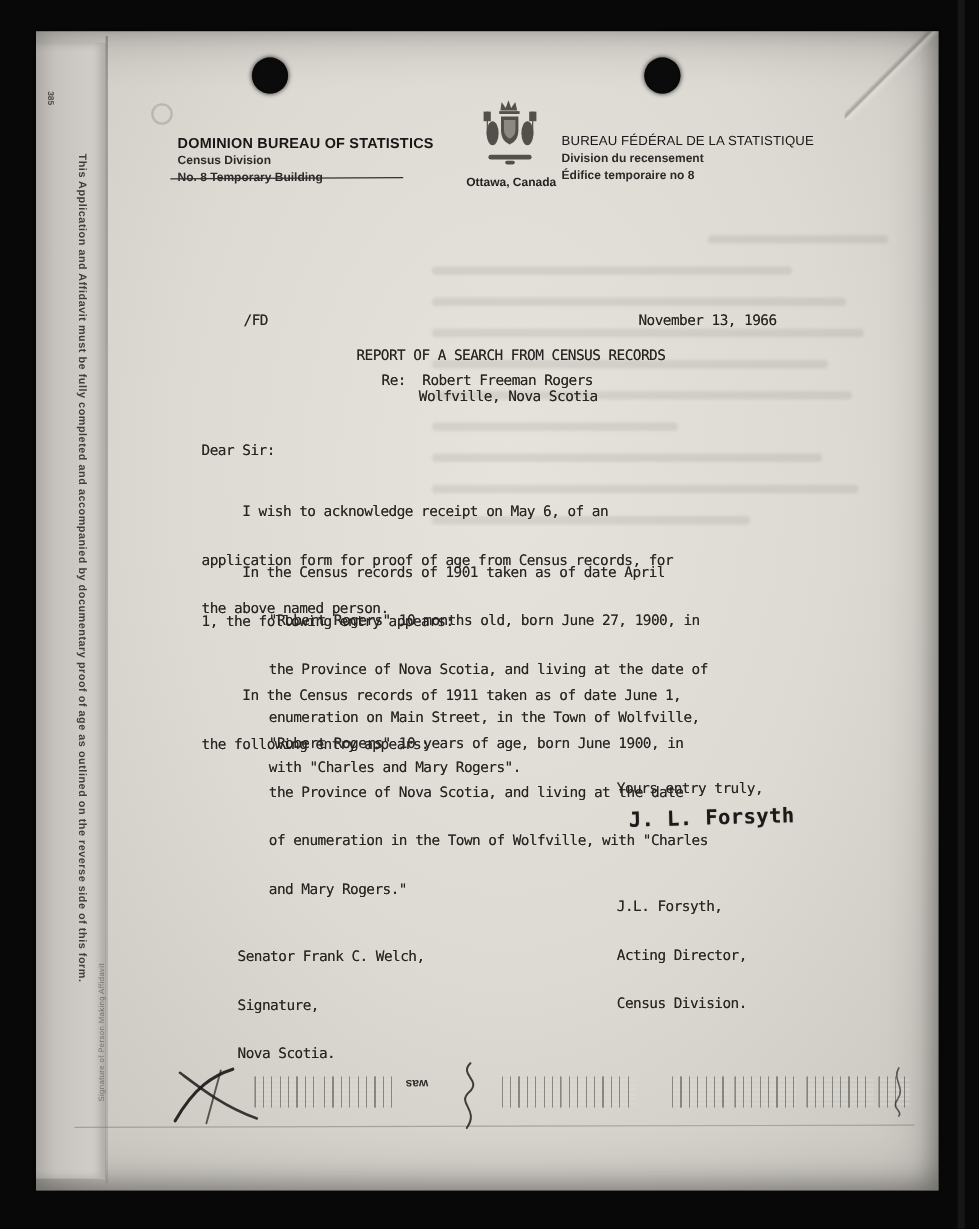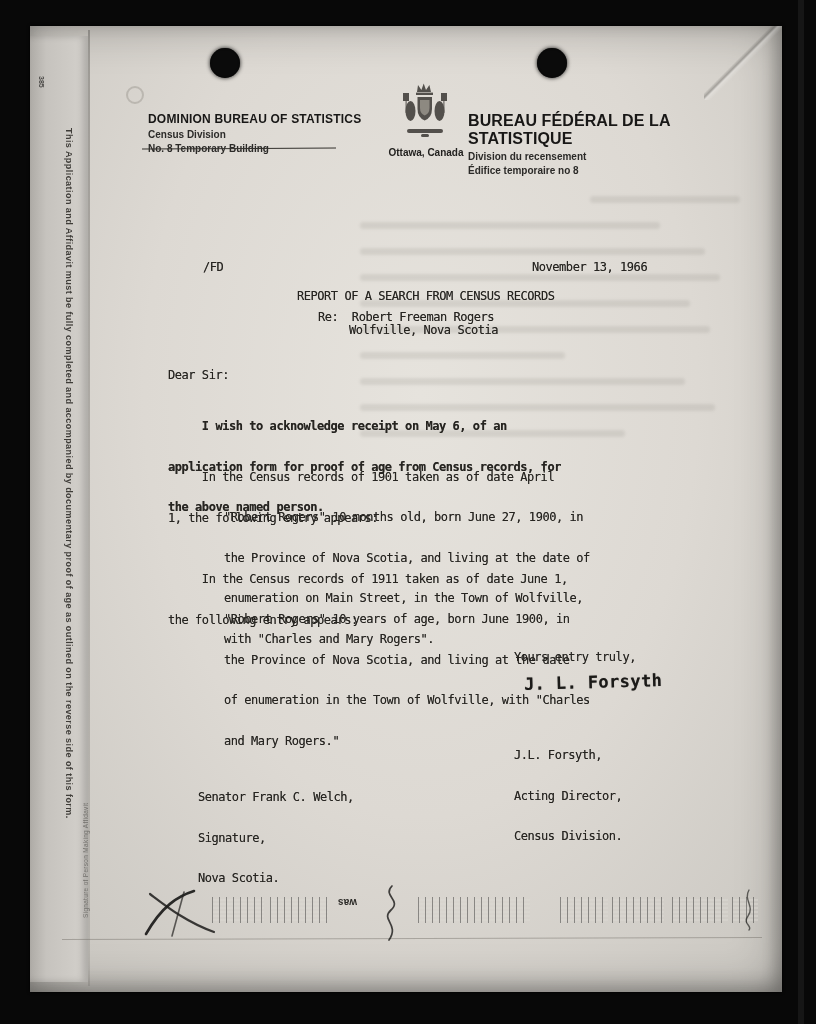--- a/index.html
+++ b/index.html
@@ -18,21 +18,21 @@
   .fold { position:absolute; left:704px; top:26px; width:78px; height:74px;
     background: linear-gradient(135deg, rgba(0,0,0,0) 44%, rgba(84,82,78,.4) 47%, rgba(255,255,255,.25) 49%, rgba(0,0,0,0) 53%); }
   .crease { position:absolute; left:62px; top:938px; width:700px; height:1px; background:rgba(110,106,100,.45); transform:rotate(-.15deg); }
   .stain-ring { position:absolute; left:126px; top:86px; width:18px; height:18px; border:2px solid rgba(86,80,74,.22); border-radius:50%; filter:blur(.5px); }
 
   .hole { position:absolute; width:30px; height:30px; border-radius:50%; background:#0b0b0b; box-shadow:0 0 4px rgba(0,0,0,.9), inset 0 0 2px #000; }
 
   
   .lh-block { position:absolute; color:#1d1c1b; }
   .lh-title { font-weight:bold; font-size:12px; letter-spacing:.2px; color:#181716; }
-  .lh-title-fr { font-weight:bold; font-size:16px; letter-spacing:.1px; color:#181716; }
+  .lh-title-fr { font-weight:normal; font-size:11px; letter-spacing:.1px; color:#181716; }
   .lh-sub { font-weight:bold; font-size:10px; color:#2b2a28; margin-top:3px; }
   .strike-line { position:absolute; left:142px; top:148px; width:194px; height:1.4px; background:#33312d; transform:rotate(-.3deg); }
   .city { position:absolute; left:368px; top:147px; width:116px; text-align:center; font-weight:bold; font-size:10px; color:#22211f; }
   .crest { position:absolute; left:399px; top:78px; width:52px; height:64px; opacity:.88; }
 
   
   .tw { position:absolute; font-family:"DejaVu Sans Mono","Liberation Mono",monospace; font-size:12px;
         letter-spacing:-.45px; line-height:13.5px; color:#262420; white-space:pre;
         text-shadow:0 0 .5px rgba(25,25,25,.55); }
   .tw div { min-height:13.5px; }
@@ -129,21 +129,21 @@
 
   <div class="tw" style="left:203px; top:261px;">/FD</div>
   <div class="tw" style="left:532px; top:261px;">November 13, 1966</div>
 
   <div class="tw" style="left:297px; top:290px;">REPORT OF A SEARCH FROM CENSUS RECORDS</div>
   <div class="tw" style="left:318px; top:311px;">Re:  Robert Freeman Rogers</div>
   <div class="tw" style="left:349px; top:324px;">Wolfville, Nova Scotia</div>
 
   <div class="tw" style="left:168px; top:369px;">Dear Sir:</div>
 
-  <div class="tw" style="left:168px; top:393px;font-weight:bold;">
+  <div class="tw" style="left:168px; top:393px;">
     <div>     I wish to acknowledge receipt on May 6, of an</div>
     <div>application form for proof of age from Census records, for</div>
     <div>the above named person.</div>
   </div>
 
   <div class="tw" style="left:168px; top:444px;">
     <div>     In the Census records of 1901 taken as of date April</div>
     <div>1, the following entry appears:</div>
   </div>
 

